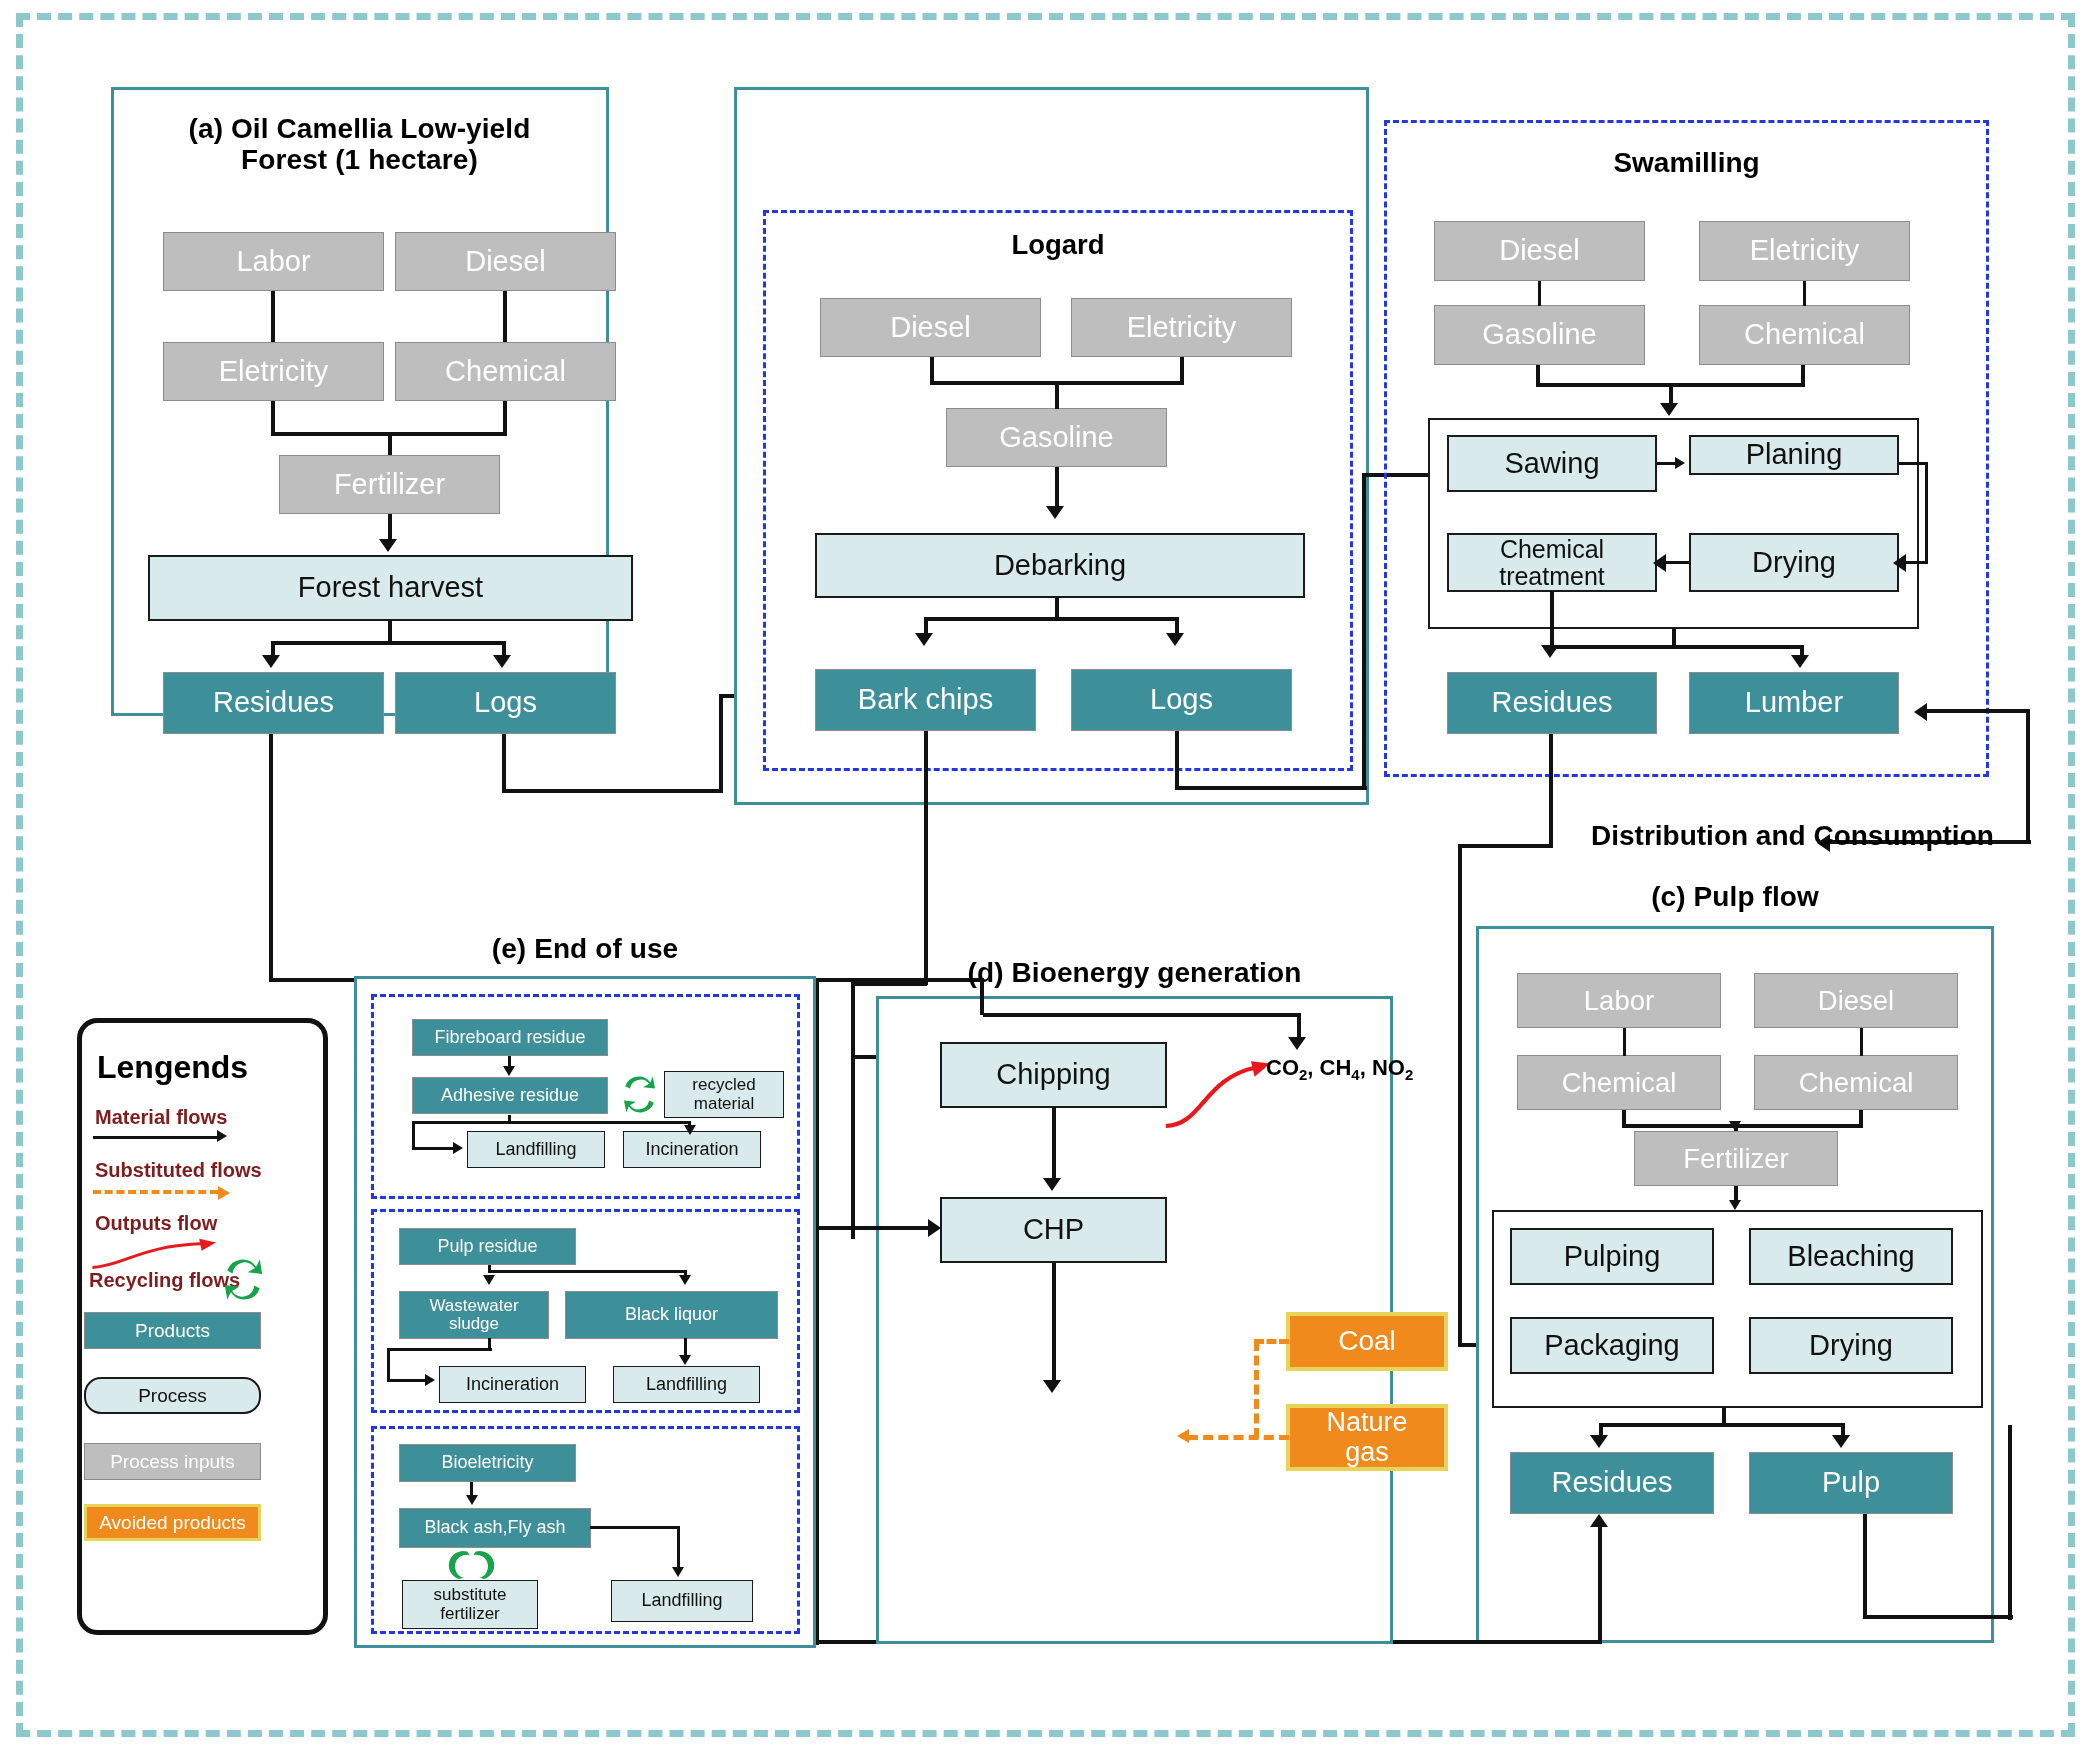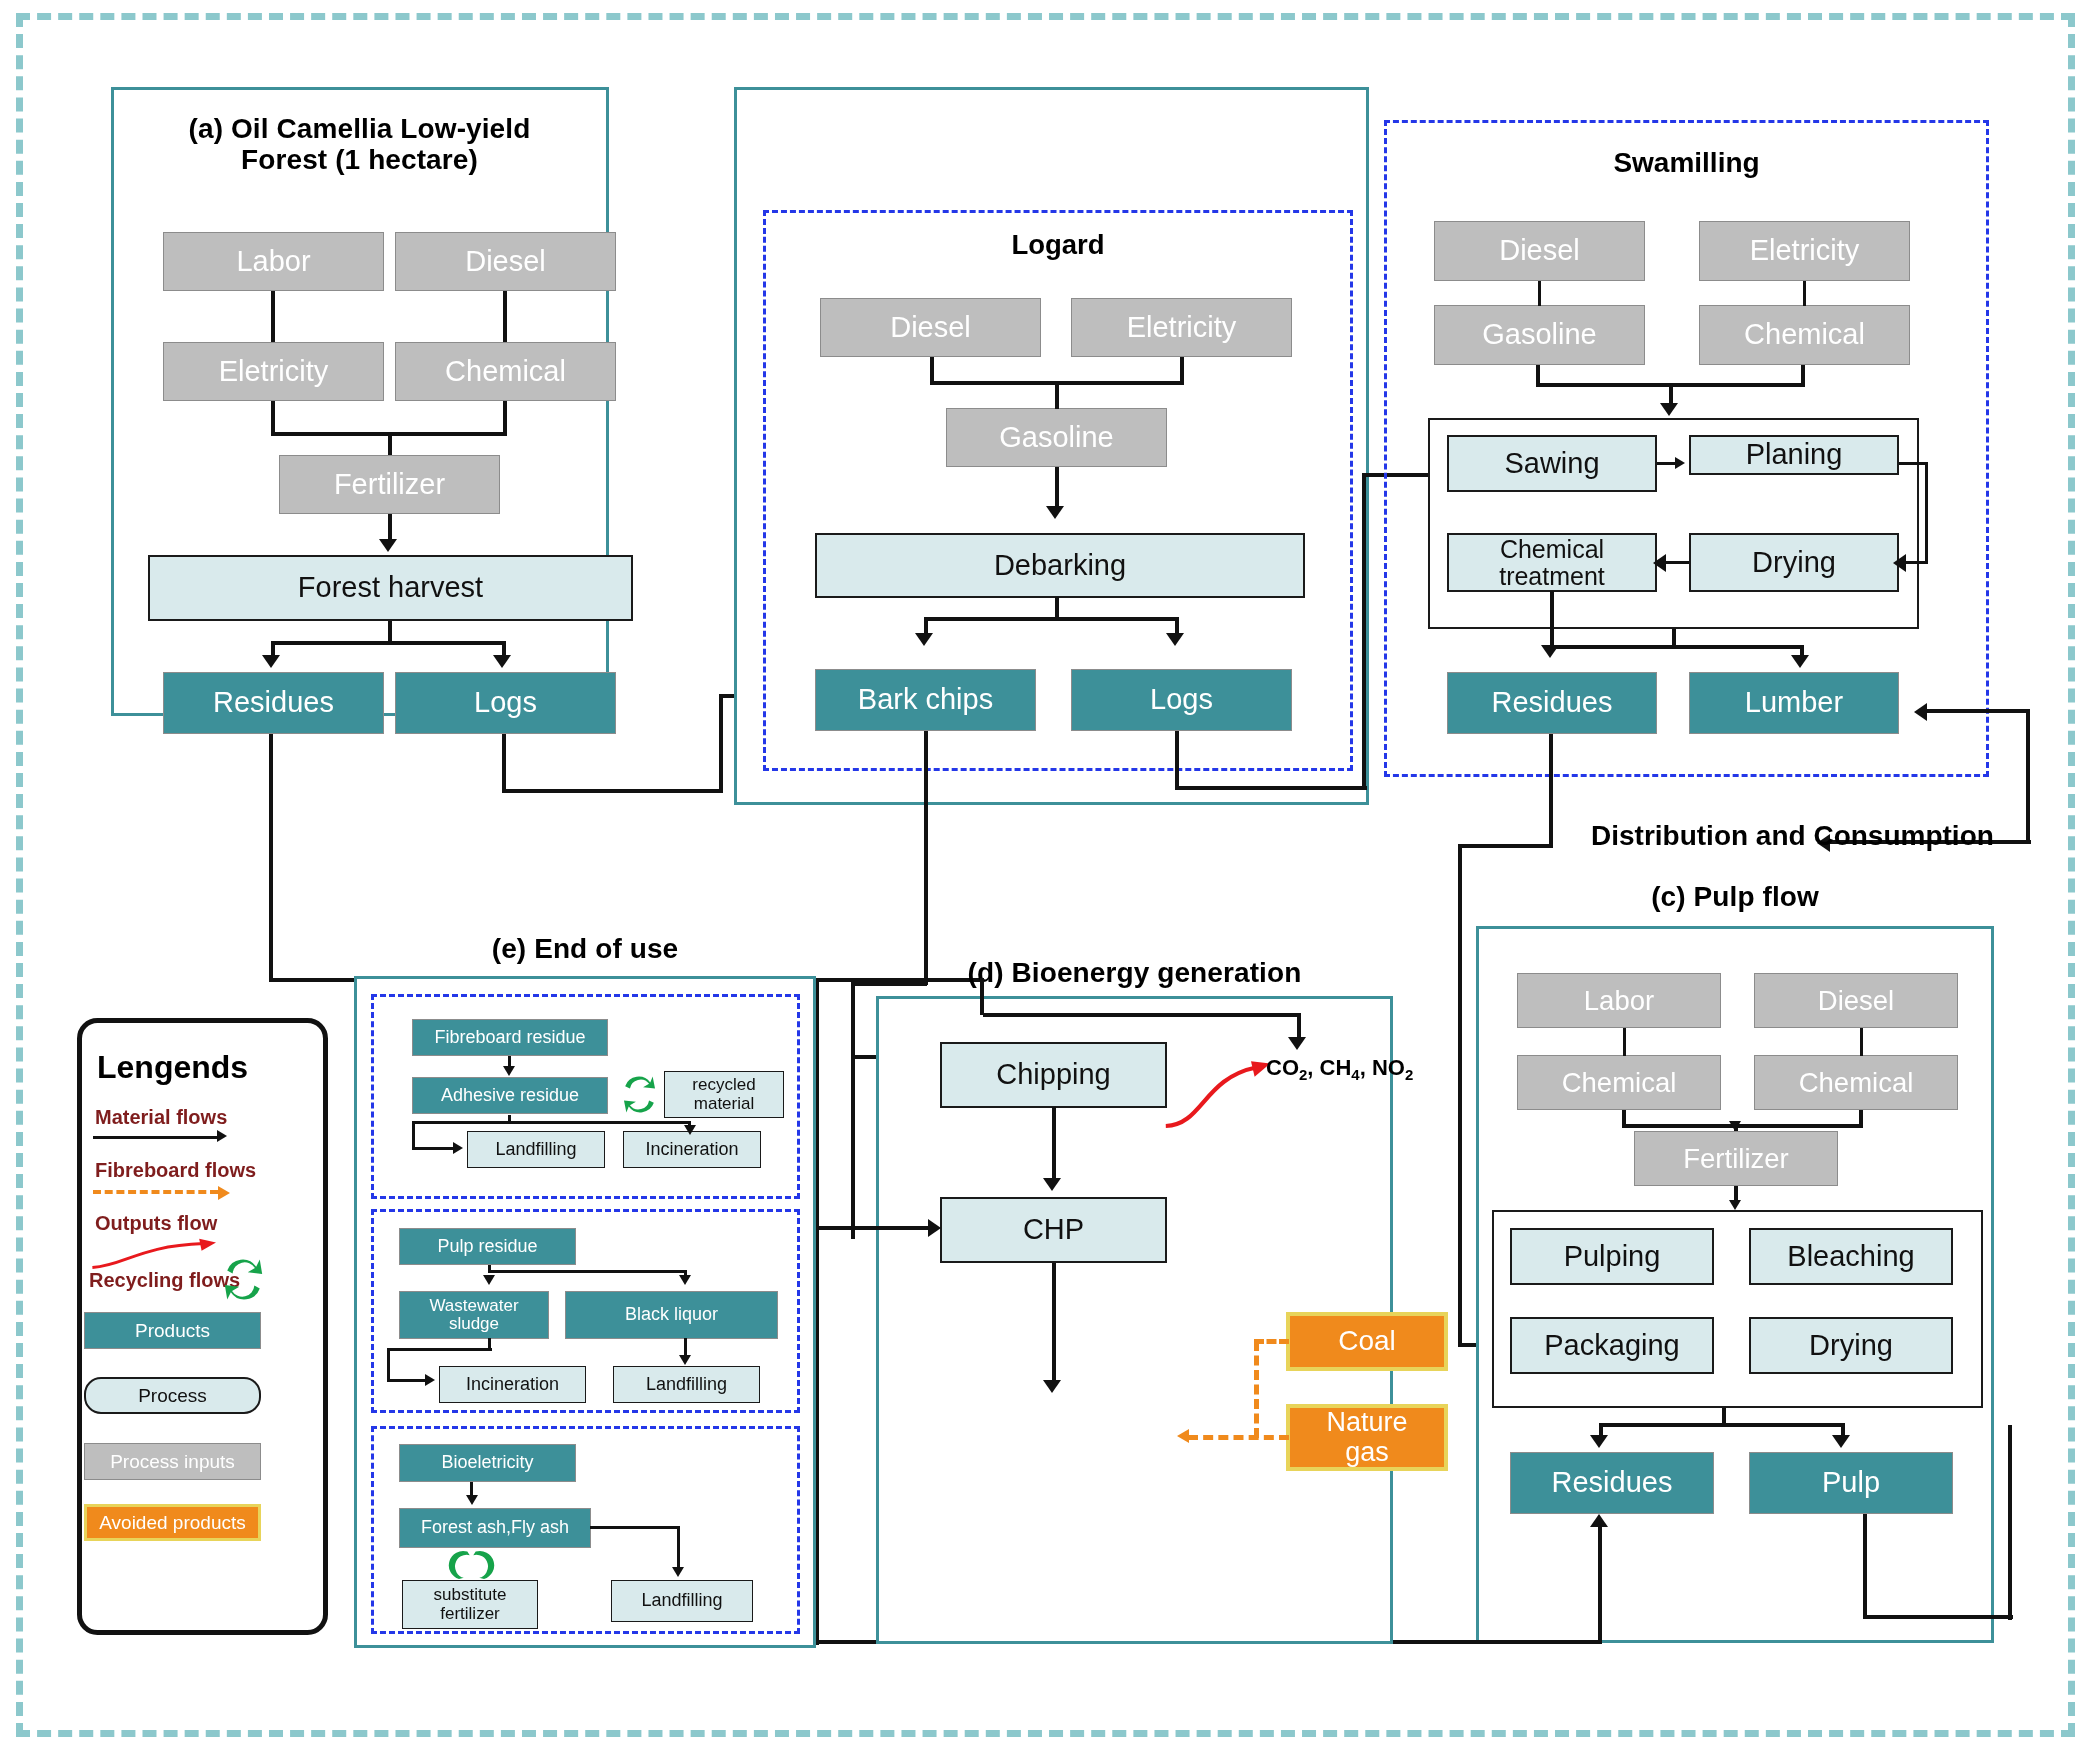--- a/index.html
+++ b/index.html
@@ -332,21 +332,21 @@
   <div class="ln ln-thin-v" style="left:488px;top:1338px;height:13px;"></div>
   <div class="ln ln-thin-h" style="left:387px;top:1348px;width:105px;"></div>
   <div class="ln ln-thin-v" style="left:387px;top:1348px;height:31px;"></div>
   <div class="ln ln-thin-h" style="left:387px;top:1379px;width:40px;"></div>
   <div class="arw arw-sm-r" style="left:425px;top:1374px;"></div>
   <div class="ln ln-thin-v" style="left:684px;top:1338px;height:19px;"></div>
   <div class="arw arw-sm-d" style="left:679px;top:1355px;"></div>
 
   <div class="sub-dashed" style="left:371px;top:1426px;width:429px;height:208px;border-width:3px;"></div>
   <div class="node n-product" style="left:399px;top:1444px;width:177px;height:38px;font-size:18px;">Bioeletricity</div>
-  <div class="node n-product" style="left:399px;top:1508px;width:192px;height:40px;font-size:18px;">Forest ash,Fly ash</div>
+  <div class="node n-product" style="left:399px;top:1508px;width:192px;height:40px;font-size:18px;">Black ash,Fly ash</div>
   <div class="node n-process" style="left:402px;top:1580px;width:136px;height:49px;font-size:17px;border-width:1.8px;">
     <span style="white-space:pre-line;">substitute
 fertilizer</span>
   </div>
   <div class="node n-process" style="left:611px;top:1580px;width:142px;height:42px;font-size:18px;border-width:1.8px;">Landfilling</div>
 
   <div class="ln ln-thin-v" style="left:470px;top:1482px;height:15.6px;"></div>
   <div class="arw arw-sm-d" style="left:466px;top:1495px;"></div>
   <div class="ln ln-thin-h" style="left:590px;top:1526px;width:90px;"></div>
   <div class="ln ln-thin-v" style="left:677px;top:1526px;height:43px;"></div>
@@ -357,21 +357,21 @@
     <path d="M 46 6 A 22 22 0 0 1 60 52 L 52 50 A 16 16 0 0 0 42 12 Z" fill="#16a34a"></path>
   </svg>
 
   <div class="legend-box" style="left:77px;top:1018px;width:251px;height:617px;"></div>
   <div class="legend-title" style="left:97px;top:1049px;font-size:32px;">Lengends</div>
 
   <div class="legend-label" style="left:95px;top:1106px;font-size:20px;">Material flows</div>
   <div class="ln ln-thin-h" style="left:93px;top:1136px;width:126px;background:#111;"></div>
   <div class="arw arw-sm-r" style="left:217px;top:1130px;"></div>
 
-  <div class="legend-label" style="left:95px;top:1159px;font-size:20px;">Fibreboard flows</div>
+  <div class="legend-label" style="left:95px;top:1159px;font-size:20px;">Substituted flows</div>
   <div class="oln oln-h" style="left:93px;top:1190px;width:125px;border-top-width:4.8px;"></div>
   <div class="arw-o-l" style="left:218px;top:1186px;transform:rotate(180deg);"></div>
 
   <div class="legend-label" style="left:95px;top:1212px;font-size:20px;">Outputs flow</div>
   <svg style="position:absolute;left:90px;top:1234px;width:138px;height:42px;" viewBox="0 0 230 70" width="138" height="42">
     <path d="M 4 56 C 60 52, 80 20, 190 16" stroke="#e8191d" stroke-width="5" fill="none"></path>
     <polygon points="210,14 182,8 186,28" fill="#e8191d"></polygon>
   </svg>
 
   <div class="legend-label" style="left:89px;top:1269px;font-size:20px;">Recycling flows</div>

